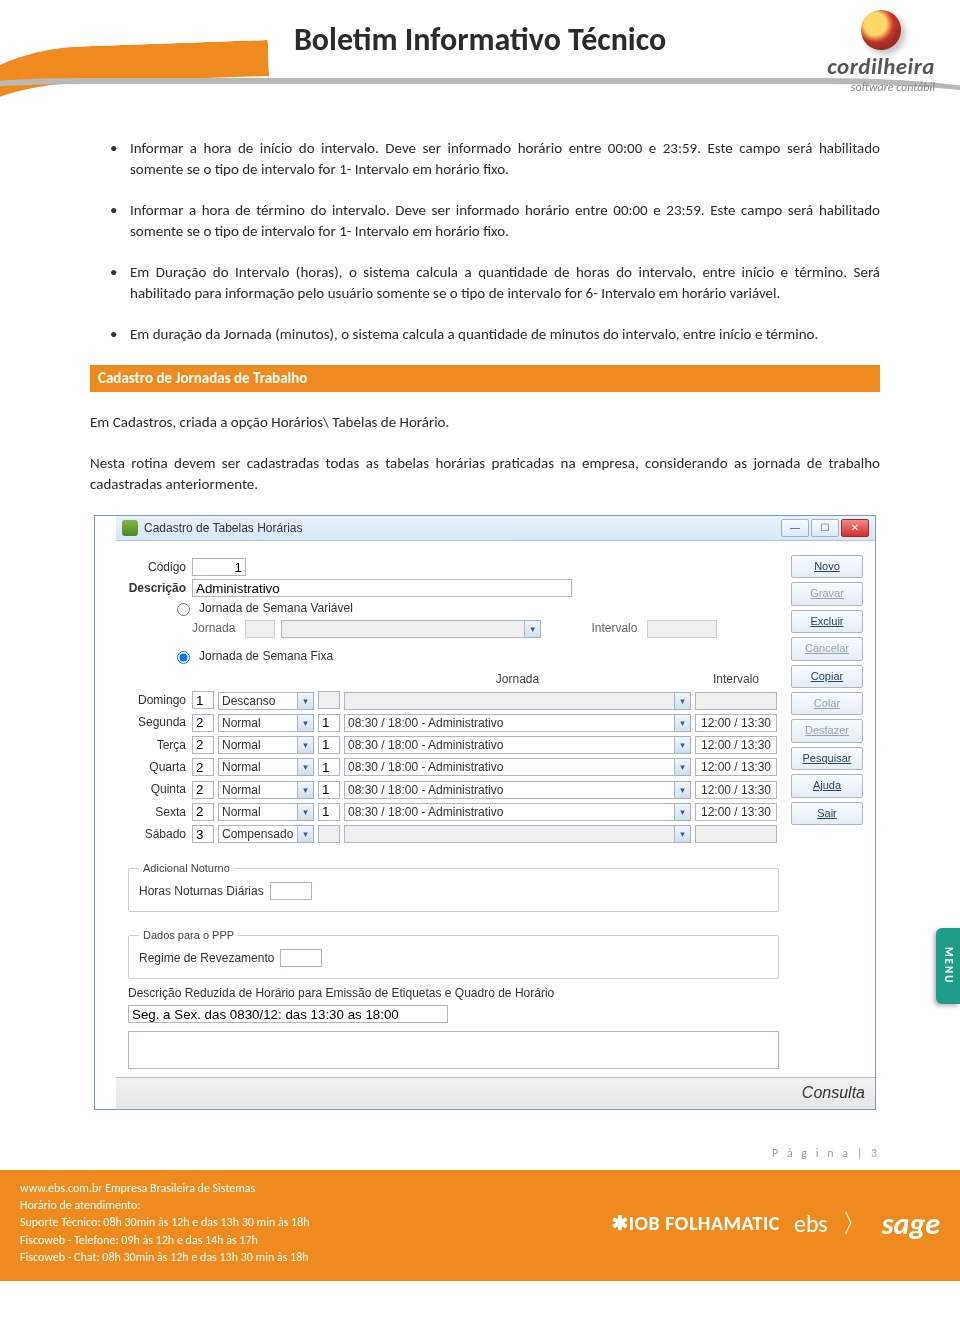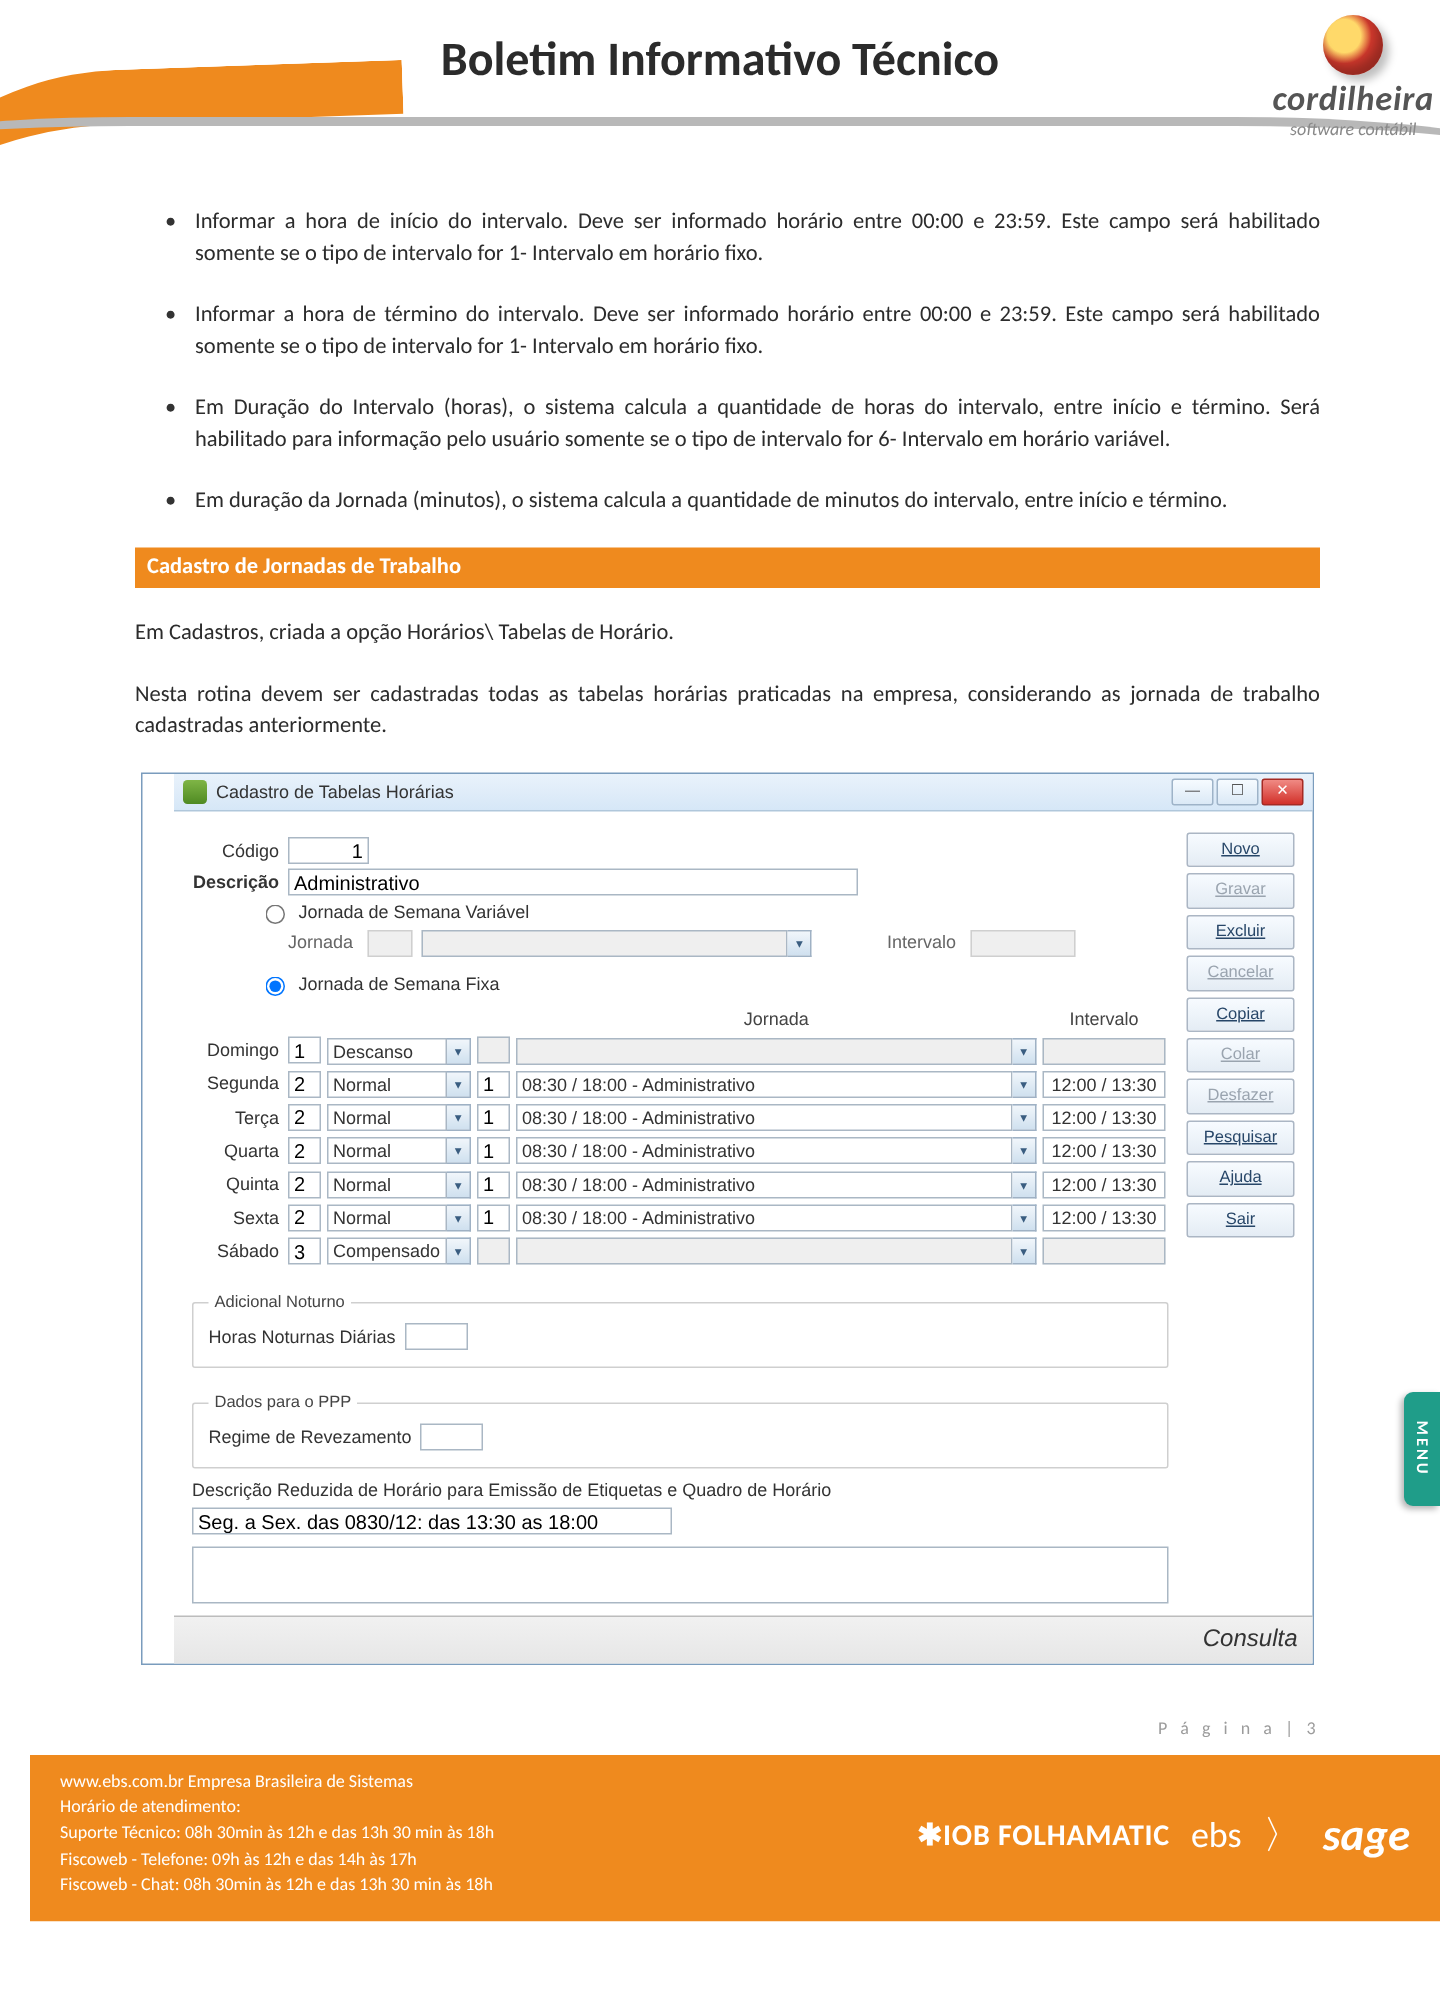--- a/index.html
+++ b/index.html
@@ -42,22 +42,22 @@
     position:absolute;
     left:0;right:0;top:20px;
     text-align:center;
     font-family:Calibri, Arial, sans-serif;
     font-size:32px;
     font-weight:600;
     color:#2b2b2b;
   }
   .brand{
     position:absolute;
-    right:4px;top:10px;
-    text-align:center;
+    right:25px;top:10px;
+    text-align:right;
     font-style:italic;
     color:#666;
   }
   .brand-logo{
     width:40px;height:40px;
     margin:0 auto 2px;
     border-radius:50%;
     background:radial-gradient(circle at 35% 35%, #ffd96a 0 30%, #d63a2e 50% 80%);
     box-shadow:inset -4px -6px 8px rgba(0,0,0,.3), 4px 4px 6px rgba(0,0,0,.25);
   }
@@ -171,21 +171,20 @@
     font-size:12px;
   }
   .footer{
     background:var(--orange);
     color:#fff;
     padding:10px 20px 14px;
     display:flex;
     justify-content:space-between;
     align-items:center;
     font-size:12px;
-    margin-left:20px;
   }
   .footer-left{line-height:1.45;}
   .footer-brands{display:flex;align-items:center;gap:14px;font-weight:700;}
   .brand-iob{font-size:20px;letter-spacing:.5px;}
   .brand-ebs{font-size:24px;font-weight:400;}
   .brand-sage{font-size:30px;font-style:italic;font-weight:700;}
   .angle{font-size:26px;font-weight:300;}
 </style>
 </head>
 <body>

